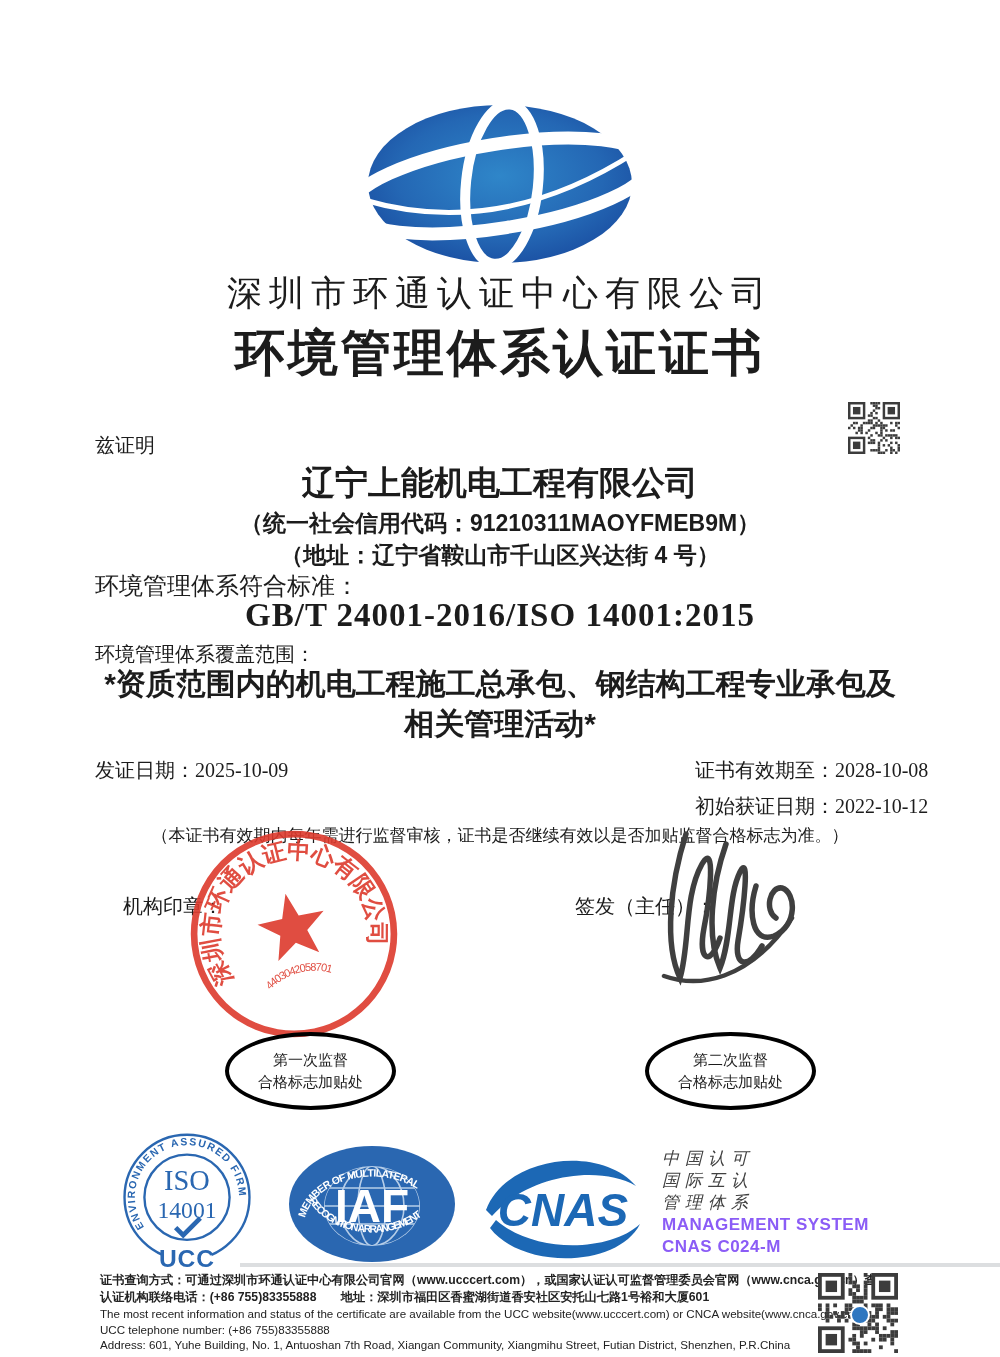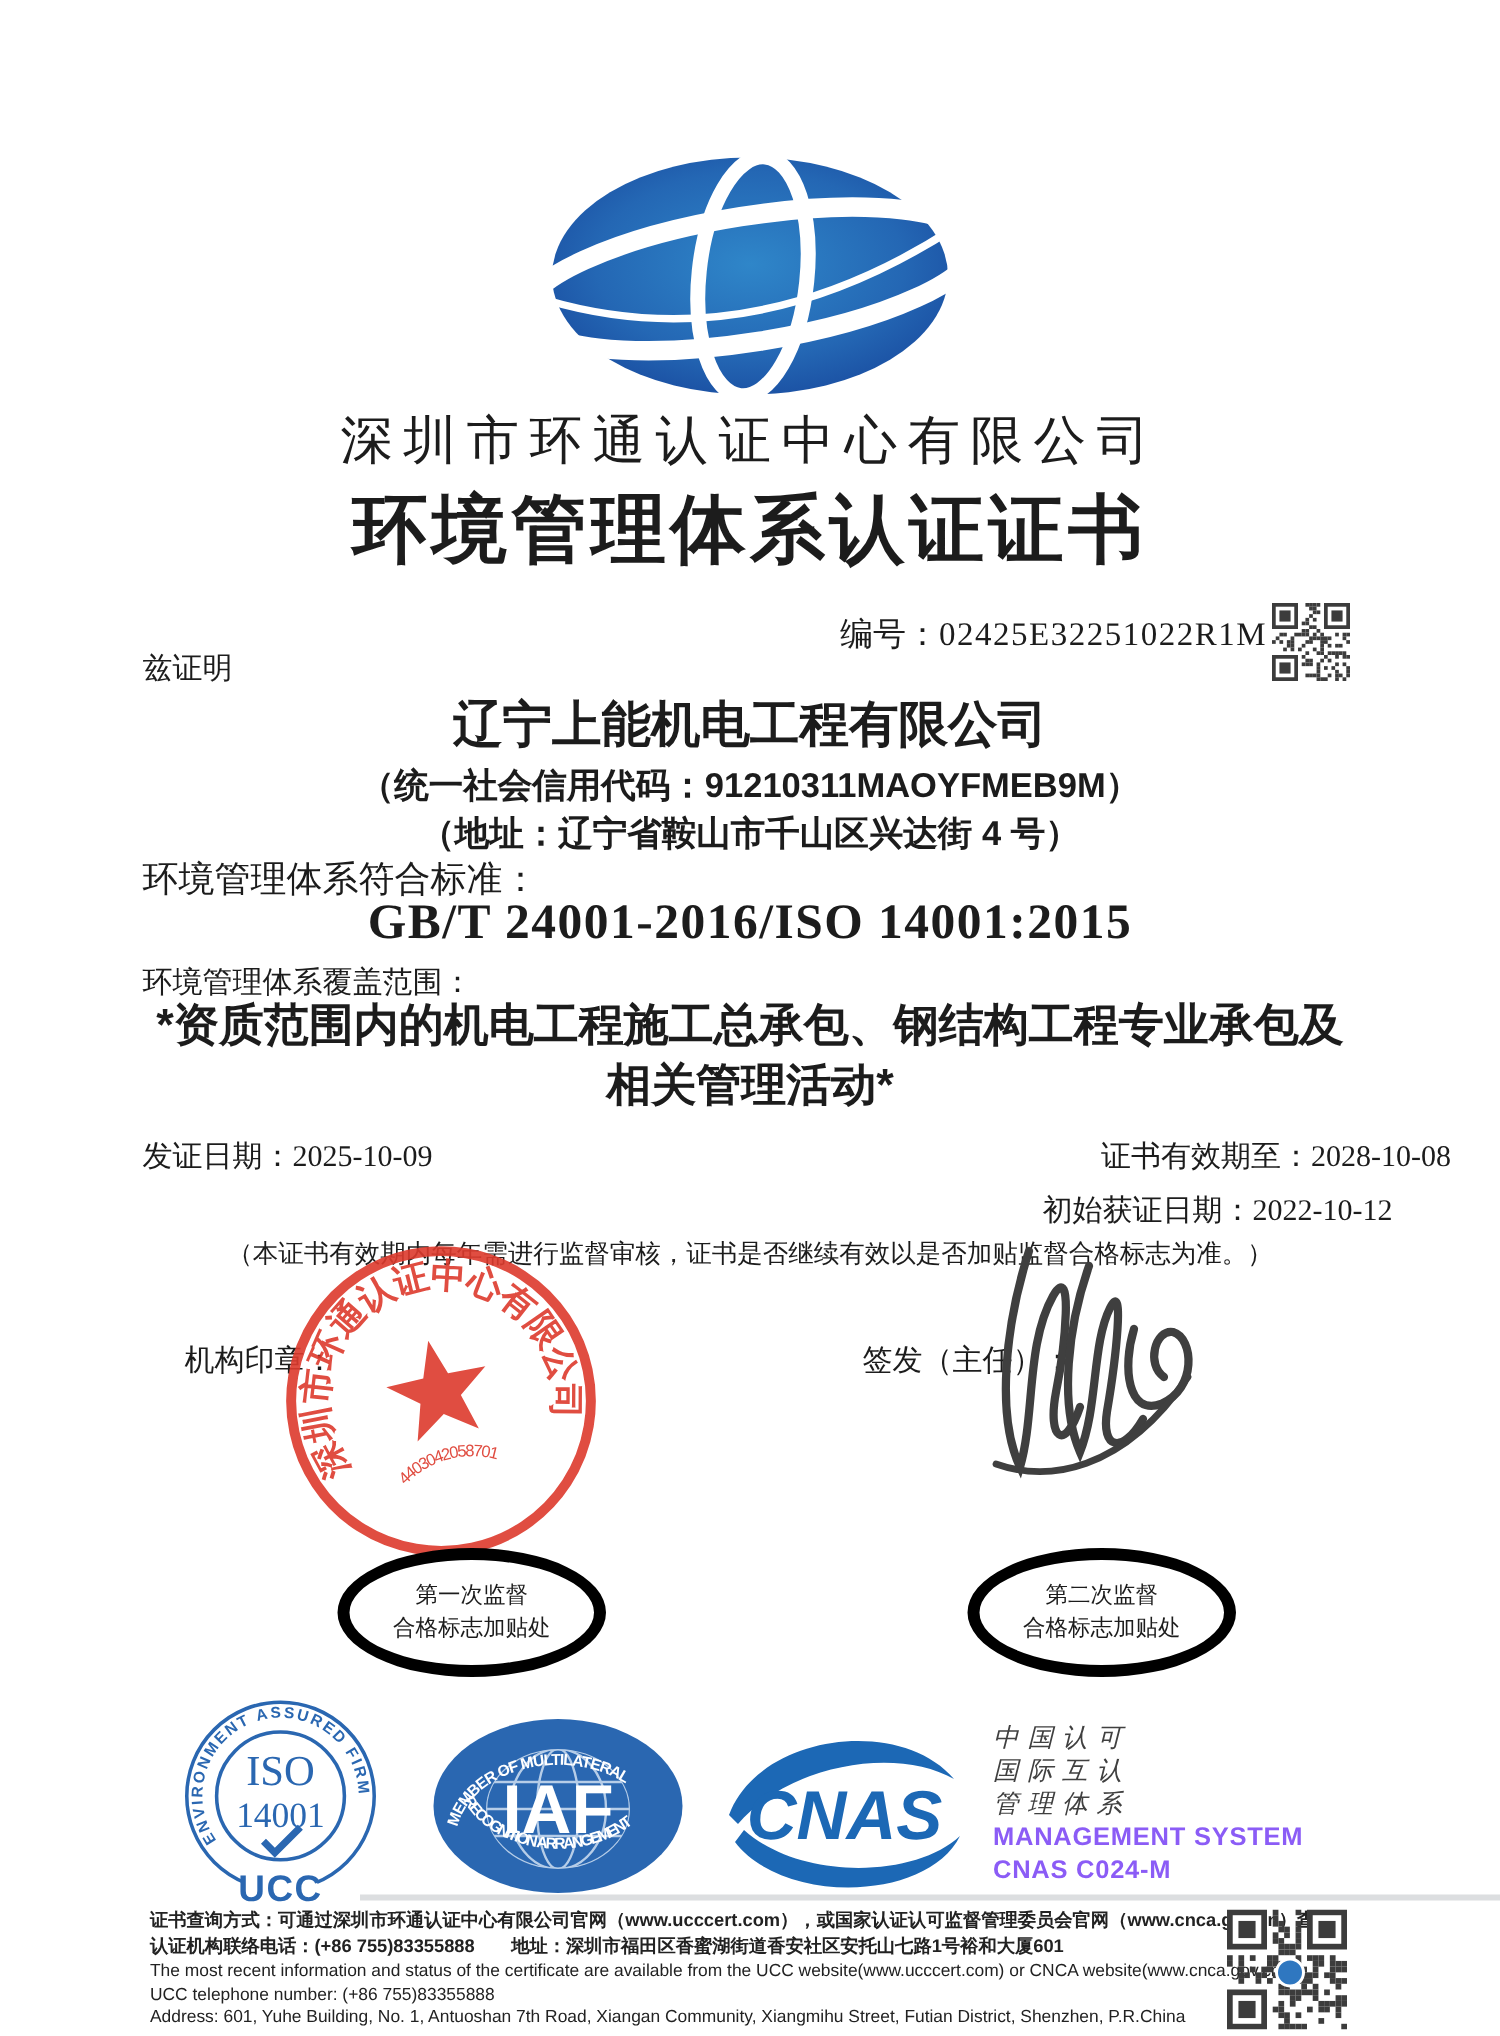--- a/index.html
+++ b/index.html
@@ -16,28 +16,28 @@
         border-radius:50%;background:#2f77c0;border:2px solid #fff;}
   .certify{top:432px;left:95px;font-size:20px;}
   .company{top:461px;font-size:33px;font-weight:bold;font-family:"Liberation Sans",sans-serif;}
   .credit{top:508px;font-size:23px;font-weight:bold;font-family:"Liberation Sans",sans-serif;}
   .addr{top:540px;font-size:23px;font-weight:bold;font-family:"Liberation Sans",sans-serif;}
   .std-label{top:570px;left:95px;font-size:24px;}
   .standard{top:597px;font-size:33px;font-weight:bold;letter-spacing:1px;}
   .scope-label{top:641px;left:95px;font-size:20px;}
   .scope{top:664px;font-size:30px;font-weight:bold;font-family:"Liberation Sans",sans-serif;line-height:1.33;}
   .date-left{top:757px;left:95px;font-size:20px;}
-  .date-r1{top:757px;left:695px;font-size:20px;margin-left:39px;}
+  .date-r1{top:757px;left:695px;font-size:20px;}
   .date-r2{top:793px;left:695px;font-size:20px;}
   .note{top:824px;font-size:17px;}
   .seal-label{top:893px;left:95px;font-size:20px;margin-left:28px;}
   .sign-label{top:893px;left:575px;font-size:20px;}
   .seal-wrap{top:823px;left:183px;width:222px;height:222px;transform:rotate(-12deg);opacity:.9;}
   .sig-wrap{top:826px;left:652px;width:150px;height:168px;}
-  .oval{width:163px;height:70px;border:8px solid #000000;border-radius:50%;
+  .oval{width:163px;height:70px;border:4px solid #000000;border-radius:50%;
         display:flex;flex-direction:column;align-items:center;justify-content:center;
         font-size:15px;line-height:1.5;}
   .oval1{top:1032px;left:225px;}
   .oval2{top:1032px;left:645px;}
   .cnas-text{top:1148px;left:662px;font-family:"Liberation Sans",sans-serif;}
   .cnas-text .cn{font-size:17px;letter-spacing:6px;color:#404040;line-height:1.3;font-style:italic;}
   .cnas-text .en{font-size:17px;font-weight:bold;color:#8b5cf6;line-height:1.3;letter-spacing:.5px;}
   .scan-line{top:1263px;left:240px;width:760px;height:4px;background:#b9bdc2;opacity:.5;}
   .footer{top:1272px;left:100px;width:800px;font-family:"Liberation Sans",sans-serif;}
   .footer .f-cn{font-size:12.2px;font-weight:bold;color:#222;line-height:1.4;white-space:nowrap;}
@@ -70,23 +70,20 @@
           <ellipse cx="144" cy="84" rx="36" ry="80" fill="none" stroke="#fff" stroke-width="10"></ellipse>
         </g>
         <path d="M6,100 Q142,140 278,52" fill="none" stroke="#fff" stroke-width="5"></path>
       </g>
     </svg>
   </div>
 
   <div class="abs ctr org-name">深圳市环通认证中心有限公司</div>
   <div class="abs ctr cert-title">环境管理体系认证证书</div>
 
-  <div class="abs certno">
-    <span>编号：</span><span class="val">02425E32251022R1M</span>
-  </div>
   <div class="abs qr" style="top:402px;left:848px;"><svg width="52" height="52" xmlns="http://www.w3.org/2000/svg">
         <rect x="22.285714285714285" y="0" width="2.4761904761904763" height="2.4761904761904763" fill="#3c3c3c"></rect>
         <rect x="24.761904761904763" y="0" width="2.4761904761904763" height="2.4761904761904763" fill="#3c3c3c"></rect>
         <rect x="27.23809523809524" y="0" width="2.4761904761904763" height="2.4761904761904763" fill="#3c3c3c"></rect>
         <rect x="29.714285714285715" y="0" width="2.4761904761904763" height="2.4761904761904763" fill="#3c3c3c"></rect>
         <rect x="24.761904761904763" y="2.4761904761904763" width="2.4761904761904763" height="2.4761904761904763" fill="#3c3c3c"></rect>
         <rect x="27.23809523809524" y="2.4761904761904763" width="2.4761904761904763" height="2.4761904761904763" fill="#3c3c3c"></rect>
         <rect x="27.23809523809524" y="4.9523809523809526" width="2.4761904761904763" height="2.4761904761904763" fill="#3c3c3c"></rect>
         <rect x="29.714285714285715" y="4.9523809523809526" width="2.4761904761904763" height="2.4761904761904763" fill="#3c3c3c"></rect>
         <rect x="24.761904761904763" y="7.428571428571429" width="2.4761904761904763" height="2.4761904761904763" fill="#3c3c3c"></rect>

